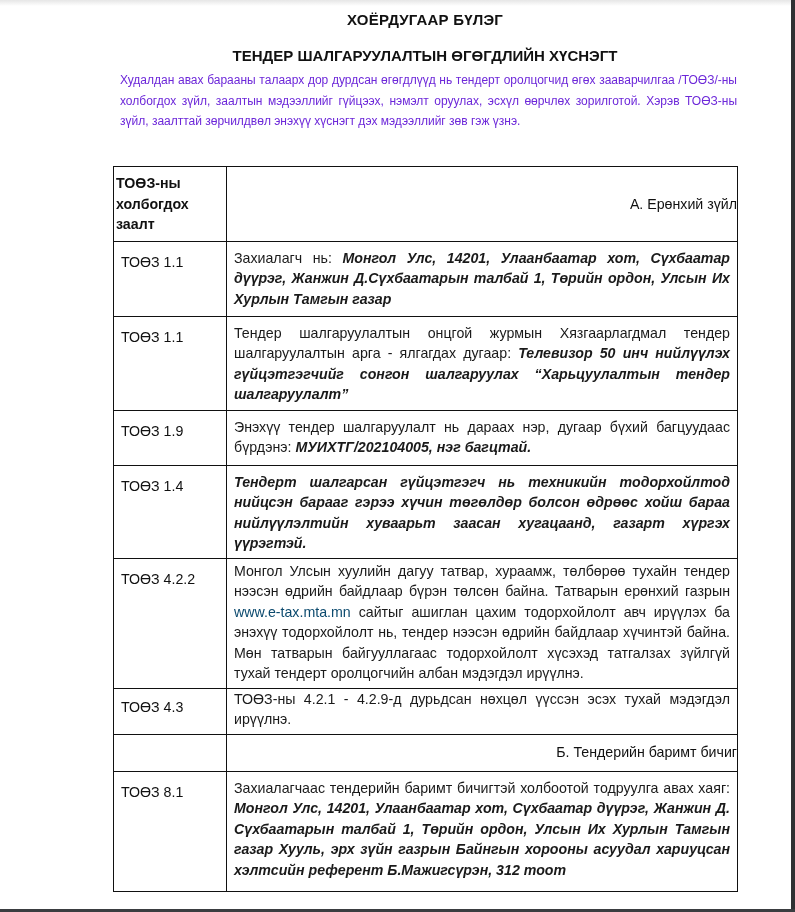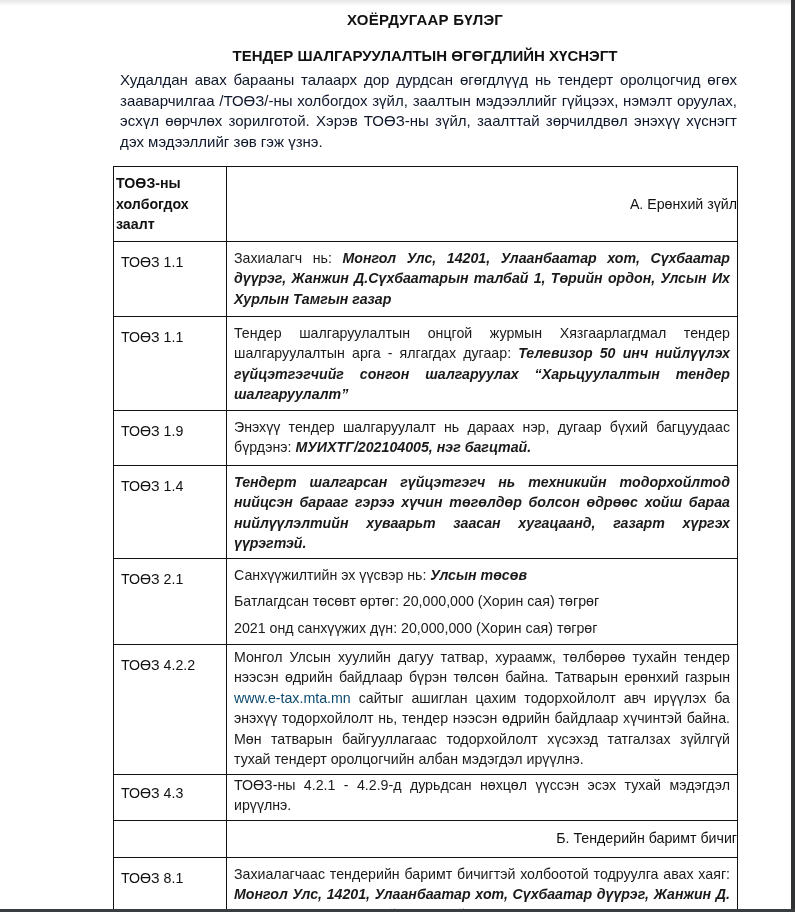--- a/index.html
+++ b/index.html
@@ -26,21 +26,21 @@
     .title1 {
       position: absolute; left: 0; width: 850px; top: 11px; text-align: center;
       font-weight: bold; font-size: 15px; letter-spacing: 0.2px;
     }
     .title2 {
       position: absolute; left: 0; width: 850px; top: 47px; text-align: center;
       font-weight: bold; font-size: 15px;
     }
     .intro {
       position: absolute; left: 120px; top: 70px; width: 617px;
-      font-size: 15px; line-height: 20.5px; text-align: justify; color: #0f172a;
+      font-size: 12px; line-height: 20.5px; text-align: justify; color: #6d28d9;
     }
 
     table.grid {
       position: absolute; left: 113px; top: 166px; width: 625px;
       border-collapse: collapse; table-layout: fixed;
     }
     table.grid td {
       border: 1.3px solid #111; vertical-align: top;
       font-size: 14.2px; line-height: 20.5px; padding: 0;
     }
@@ -100,28 +100,20 @@
       </td>
     </tr>
 
     <tr style="height:83px;">
       <td class="ref">ТОӨЗ 1.4</td>
       <td class="body">
         <span class="bi">Тендерт шалгарсан гүйцэтгэгч нь техникийн тодорхойлтод нийцсэн барааг гэрээ хүчин төгөлдөр болсон өдрөөс хойш бараа нийлүүлэлтийн хуваарьт заасан хугацаанд, газарт хүргэх үүрэгтэй.</span>
       </td>
     </tr>
 
-    <tr style="height:86px;">
-      <td class="ref">ТОӨЗ 2.1</td>
-      <td class="body">
-        <p class="para"><span>Санхүүжилтийн эх үүсвэр нь: </span><span class="bi">Улсын төсөв</span></p>
-        <p class="para">Батлагдсан төсөвт өртөг: 20,000,000 (Хорин сая) төгрөг</p>
-        <p class="para">2021 онд санхүүжих дүн:  20,000,000 (Хорин сая) төгрөг</p>
-      </td>
-    </tr>
 
     <tr style="height:117px;">
       <td class="ref">ТОӨЗ 4.2.2</td>
       <td class="body" style="padding-top:2px !important;">
         <span>Монгол Улсын хуулийн дагуу татвар, хураамж, төлбөрөө тухайн тендер нээсэн өдрийн байдлаар бүрэн төлсөн байна. Татварын ерөнхий газрын </span><span class="link">www.e-tax.mta.mn</span><span> сайтыг ашиглан цахим тодорхойлолт авч ирүүлэх ба энэхүү тодорхойлолт нь, тендер нээсэн өдрийн байдлаар хүчинтэй байна. Мөн татварын байгууллагаас тодорхойлолт хүсэхэд татгалзах зүйлгүй тухай тендерт оролцогчийн албан мэдэгдэл ирүүлнэ.</span>
       </td>
     </tr>
 
     <tr style="height:40px;">
       <td class="ref" style="padding-top:8px !important;">ТОӨЗ 4.3</td>

